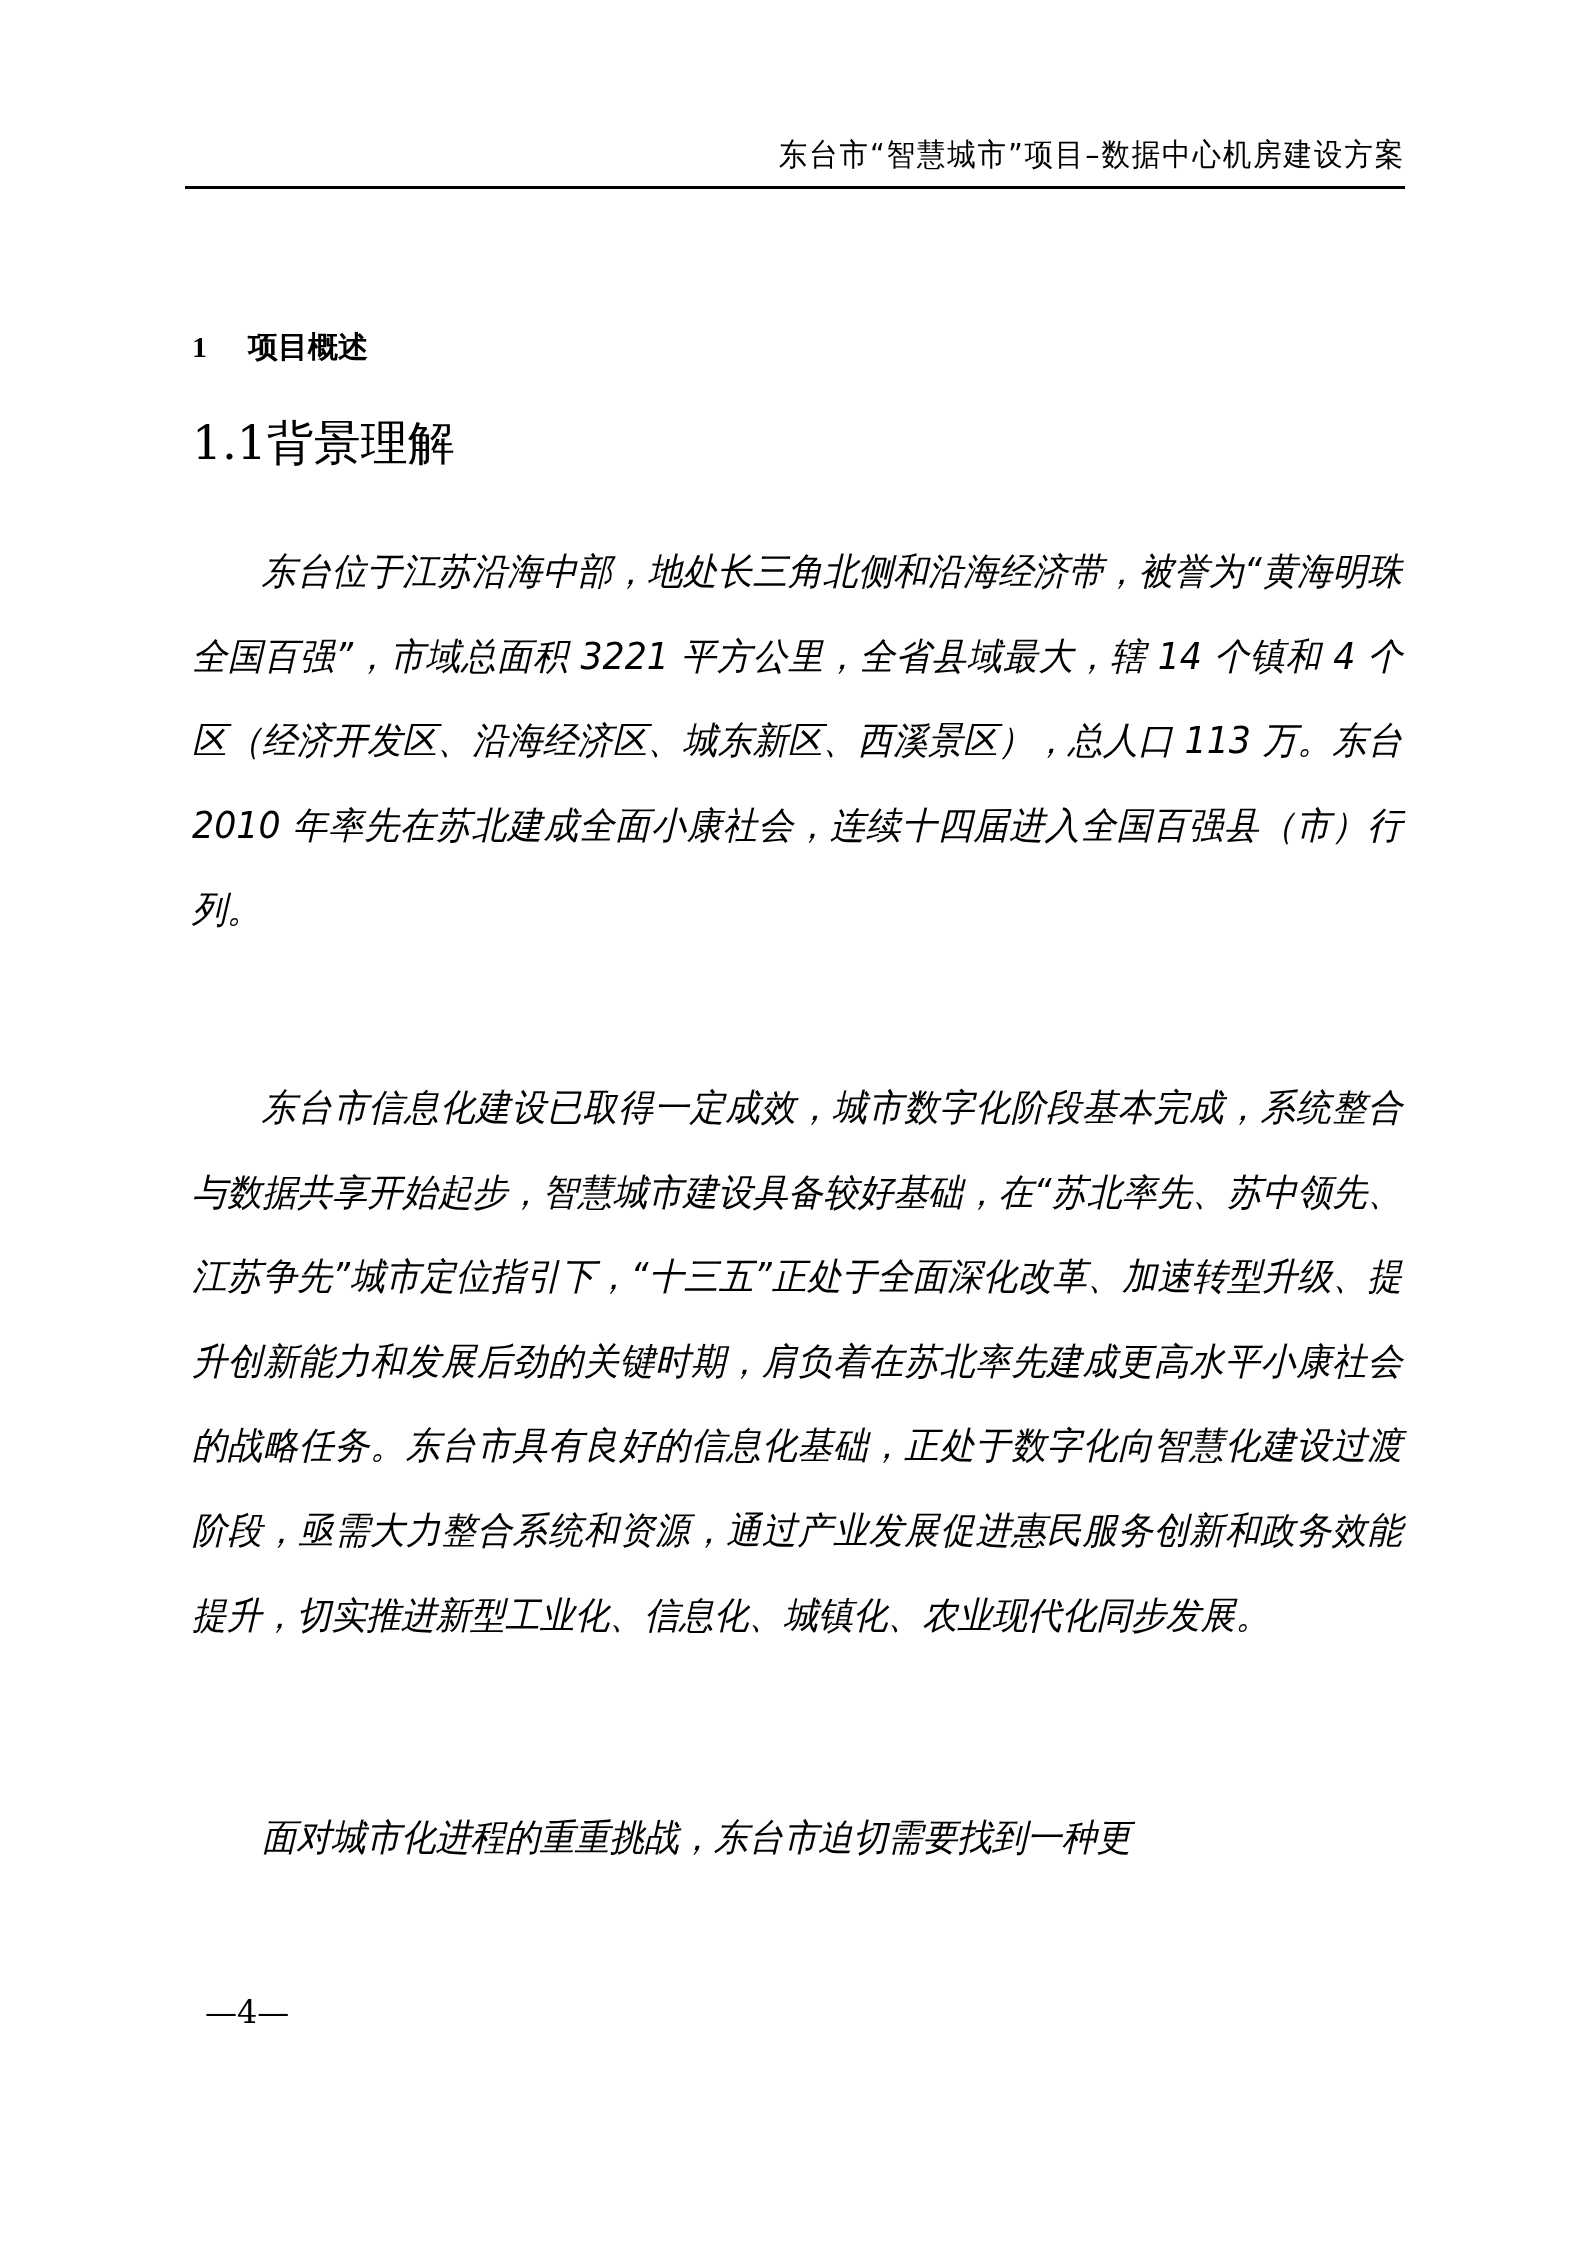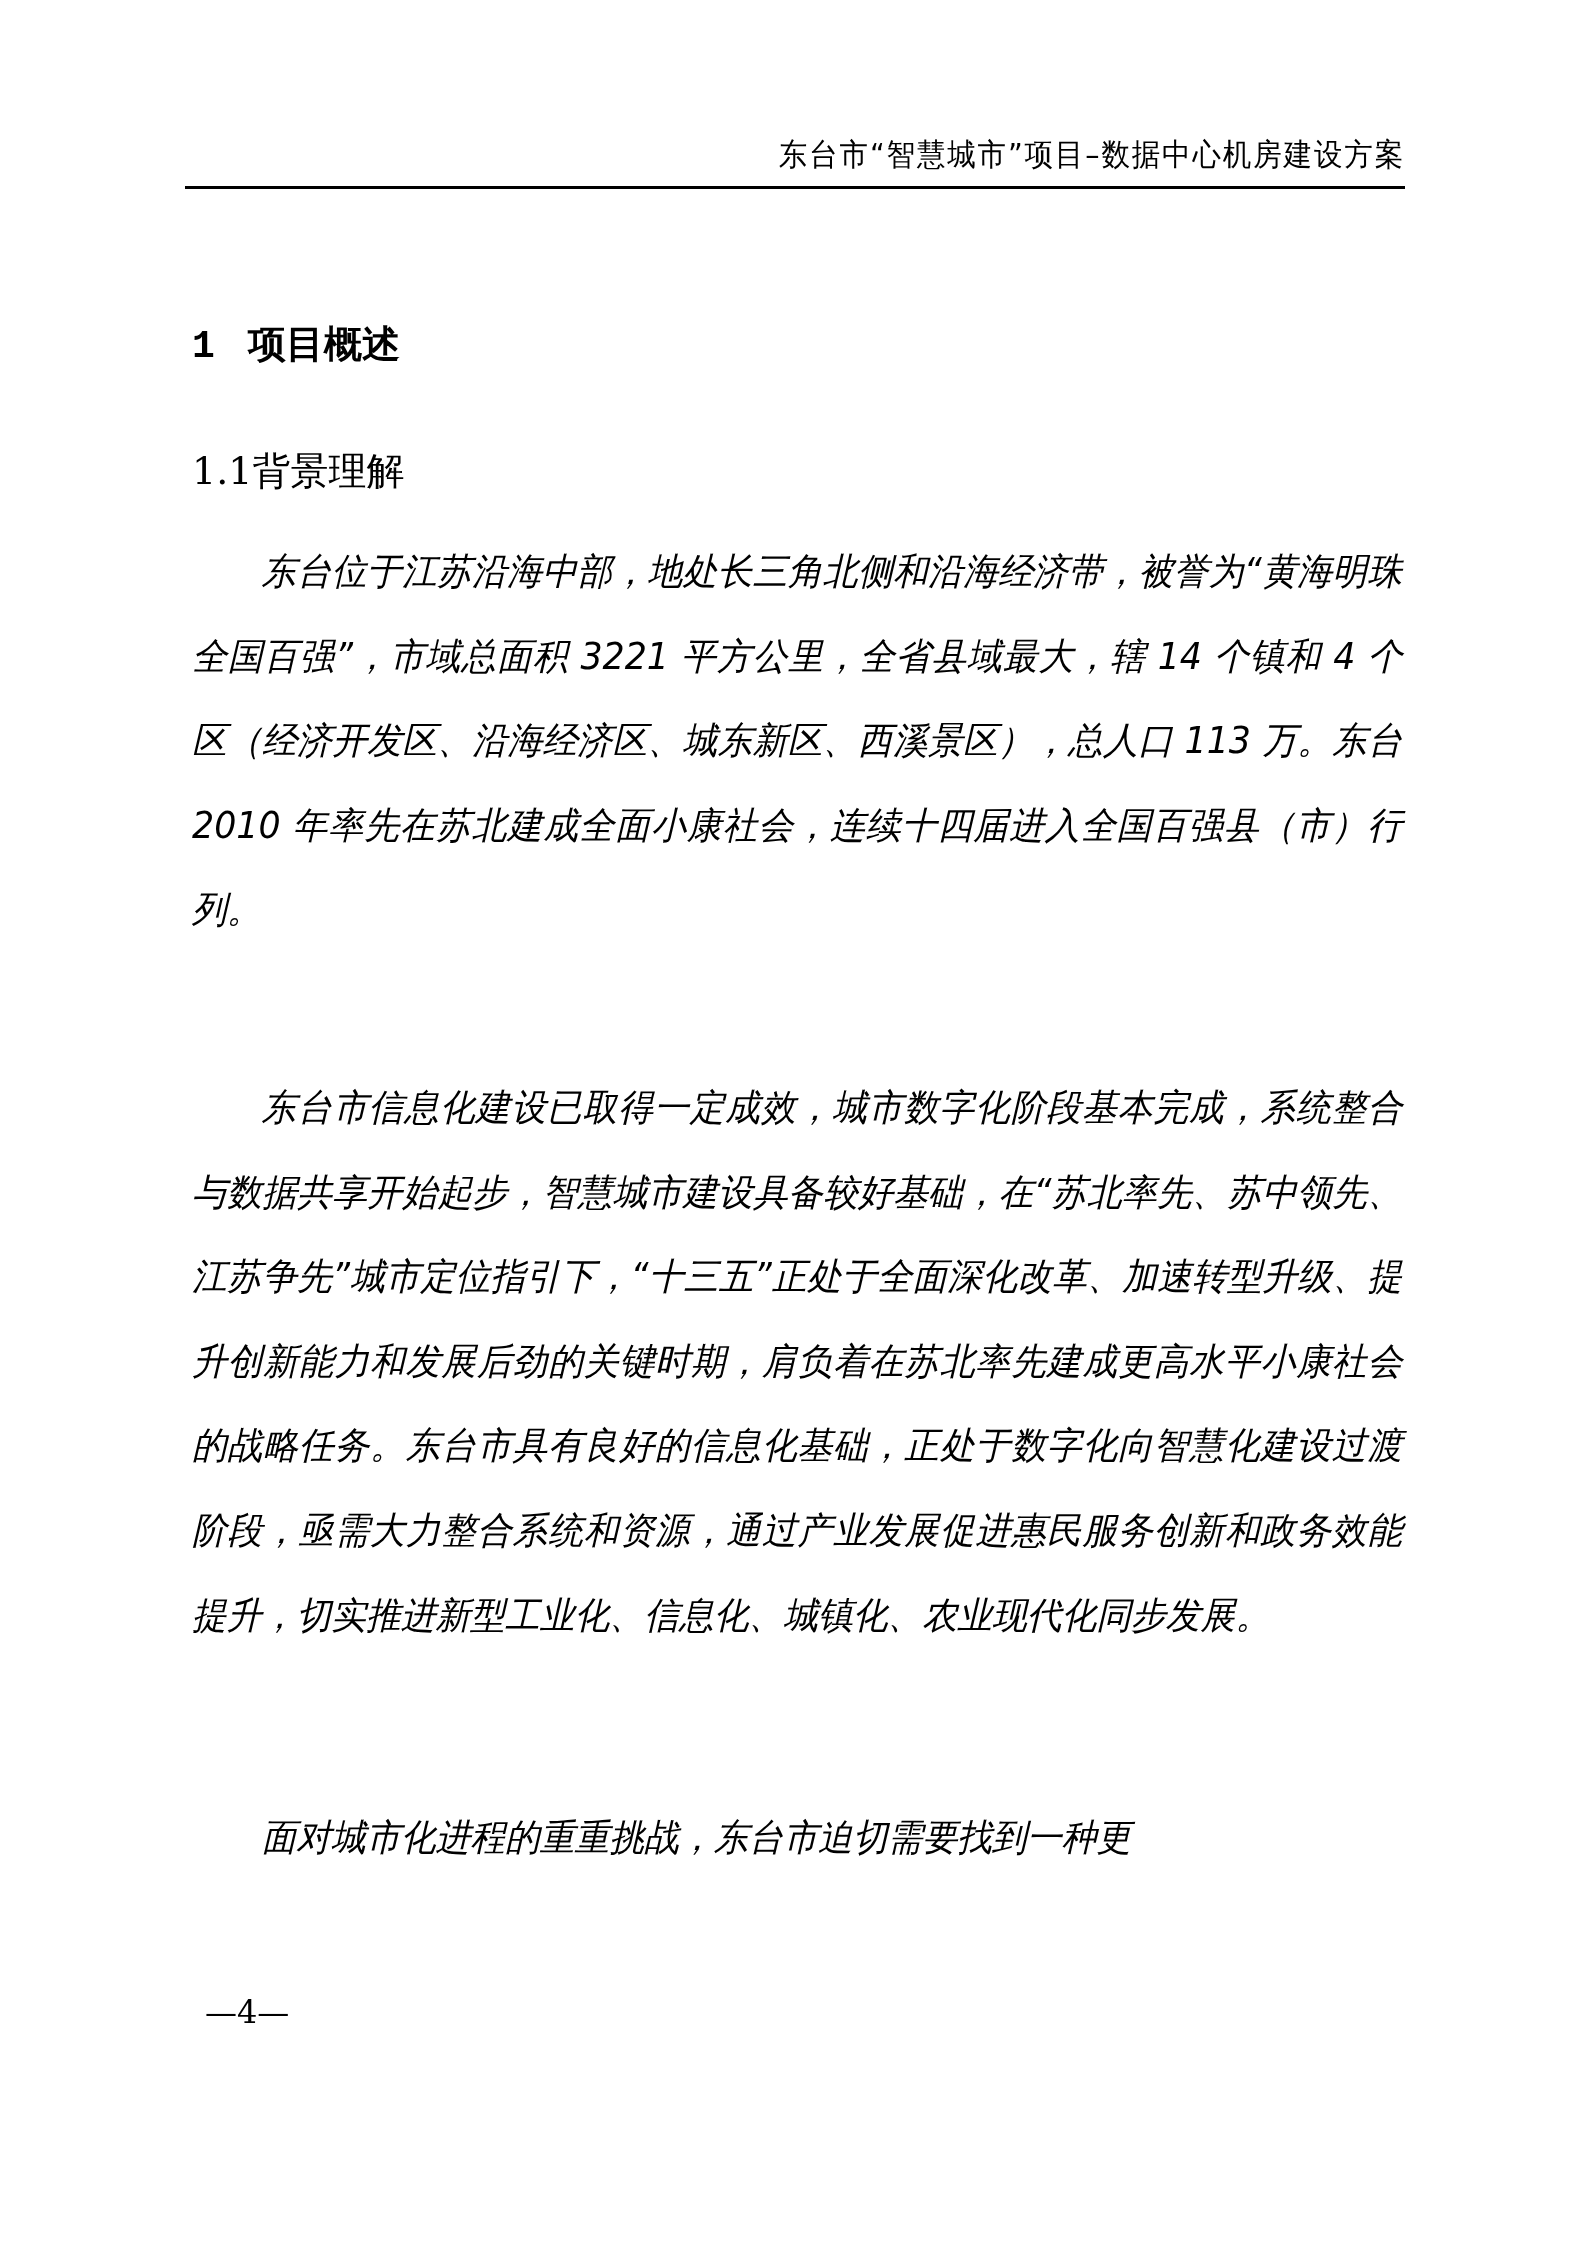--- a/index.html
+++ b/index.html
@@ -14,28 +14,28 @@
       font-family: "DejaVu Sans", "Liberation Sans", sans-serif;
       font-size: 31px; letter-spacing: 2px; line-height: 52px;
       transform: scaleX(0.92); transform-origin: right center;
     }
     .header-rule {
       position: absolute; left: 185px; top: 186px; width: 1220px;
       height: 3px; background: #000000;
     }
     .section-title {
       position: absolute; left: 192px; top: 322px;
-      font-family: Liberation Mono, monospace;
-      font-weight: bold; font-size: 38px; line-height: 50px;
+      font-family: Liberation Serif, serif;
+      font-weight: bold; font-size: 30px; line-height: 50px;
     }
     .section-title .num { display: inline-block; width: 56px; }
     .subsection-title {
       position: absolute; left: 192px; top: 418px;
       font-family: "DejaVu Serif", "Liberation Serif", serif;
-      font-size: 38px; line-height: 50px; margin-top: 28px;
+      font-size: 47px; line-height: 50px;
     }
     .body-text {
       position: absolute; left: 192px; width: 1210px;
       font-family: "DejaVu Sans", "Liberation Sans", sans-serif;
       font-size: 37px; line-height: 84.6px;
       text-align: justify; text-justify: inter-character; font-style: italic;
     }
     .body-text p {
       margin: 0 0 0 0; text-indent: 2em;
       transform: scaleX(0.94); transform-origin: left top;

